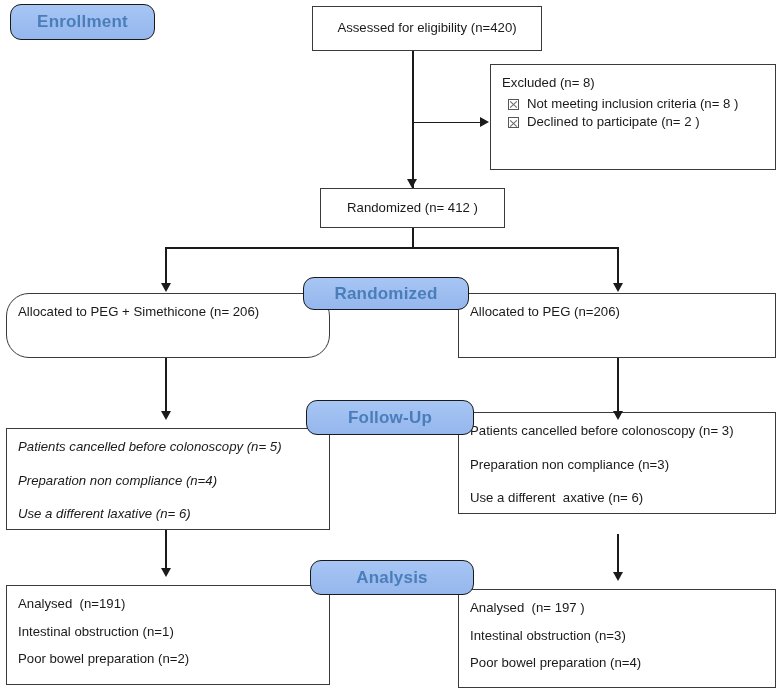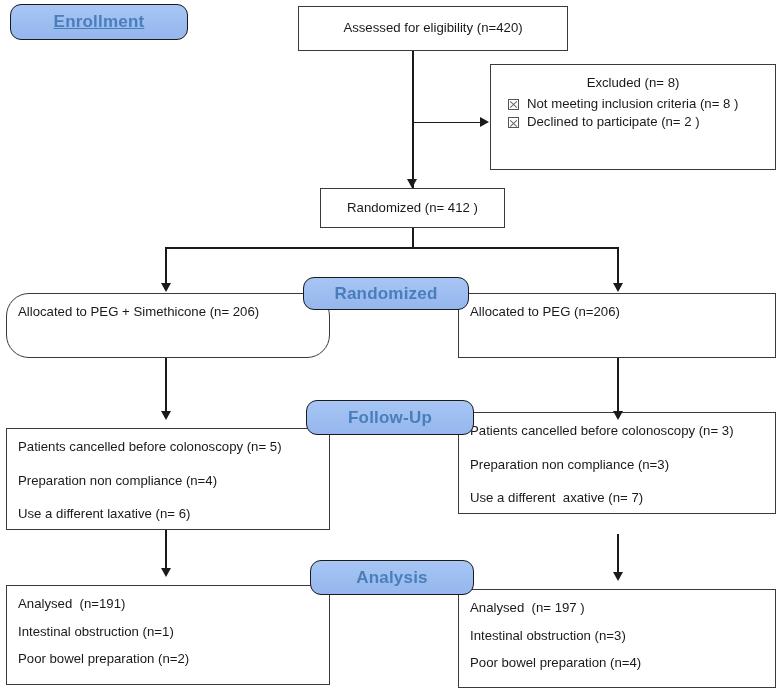--- a/index.html
+++ b/index.html
@@ -119,37 +119,37 @@
     border-bottom: 5.5px solid transparent;
     border-left: 9px solid #1a1a1a;
     z-index: 6;
   }
 </style>
 </head>
 <body>
 
 <div id="diagram">
 
-  <div class="stage" style="left:10px; top:4px; width:178px; height:36px;text-decoration:underline;">
+  <div class="stage" style="left:10px; top:4px; width:145px; height:36px;">
     <span>Enrollment</span>
   </div>
 
-  <div class="box center" style="left:298px; top:6px; width:270px; height:45px;">
+  <div class="box center" style="left:312px; top:6px; width:230px; height:45px;">
     <div class="inner">
       <span>Assessed for eligibility (n=420)</span>
     </div>
   </div>
 
   <div class="vline" style="left:412px; top:51px; height:137px;"></div>
   <div class="arrow-down" style="left:407.3px; top:179px;"></div>
 
   <div class="hline" style="left:413px; top:121.5px; width:68px;"></div>
   <div class="arrow-right" style="left:480px; top:117px;"></div>
 
-  <div class="box" style="left:490px; top:64px; width:286px; height:106px;text-align:center;">
+  <div class="box" style="left:490px; top:64px; width:286px; height:106px;">
     <div class="inner">
       <div class="excl-head">Excluded (n= 8)</div>
       <div class="bullet-line">
         <span class="tofu"></span>
         <span>Not meeting inclusion criteria (n= 8 )</span>
       </div>
       <div class="bullet-line">
         <span class="tofu"></span>
         <span>Declined to participate (n= 2 )</span>
       </div>
@@ -187,33 +187,33 @@
 
   <div class="vline" style="left:165px; top:358px; height:60px;"></div>
   <div class="arrow-down" style="left:160.5px; top:411px;"></div>
   <div class="vline" style="left:617px; top:358px; height:60px;"></div>
   <div class="arrow-down" style="left:612.5px; top:411px;"></div>
 
   <div class="stage" style="left:306px; top:400px; width:168px; height:35px;">
     <span>Follow-Up</span>
   </div>
 
-  <div class="box" style="left:6px; top:428px; width:324px; height:102px;">
+  <div class="box" style="left:6px; top:428px; width:324px; height:102px;font-style:italic;">
     <div class="inner">
       <div class="row rowgap-lg">Patients cancelled before colonoscopy (n= 5)</div>
       <div class="row rowgap-lg">Preparation non compliance (n=4)</div>
       <div class="row">Use a different laxative (n= 6)</div>
     </div>
   </div>
 
   <div class="box" style="left:458px; top:412px; width:318px; height:102px;">
     <div class="inner">
       <div class="row rowgap-lg">Patients cancelled before colonoscopy (n= 3)</div>
       <div class="row rowgap-lg">Preparation non compliance (n=3)</div>
-      <div class="row">Use a different  axative (n= 7)</div>
+      <div class="row">Use a different  axative (n= 6)</div>
     </div>
   </div>
 
   <div class="vline" style="left:165px; top:530px; height:45px;"></div>
   <div class="arrow-down" style="left:160.5px; top:568px;"></div>
   <div class="vline" style="left:617px; top:534px; height:45px;"></div>
   <div class="arrow-down" style="left:612.5px; top:572px;"></div>
 
   <div class="stage" style="left:310px; top:560px; width:164px; height:35px;">
     <span>Analysis</span>

